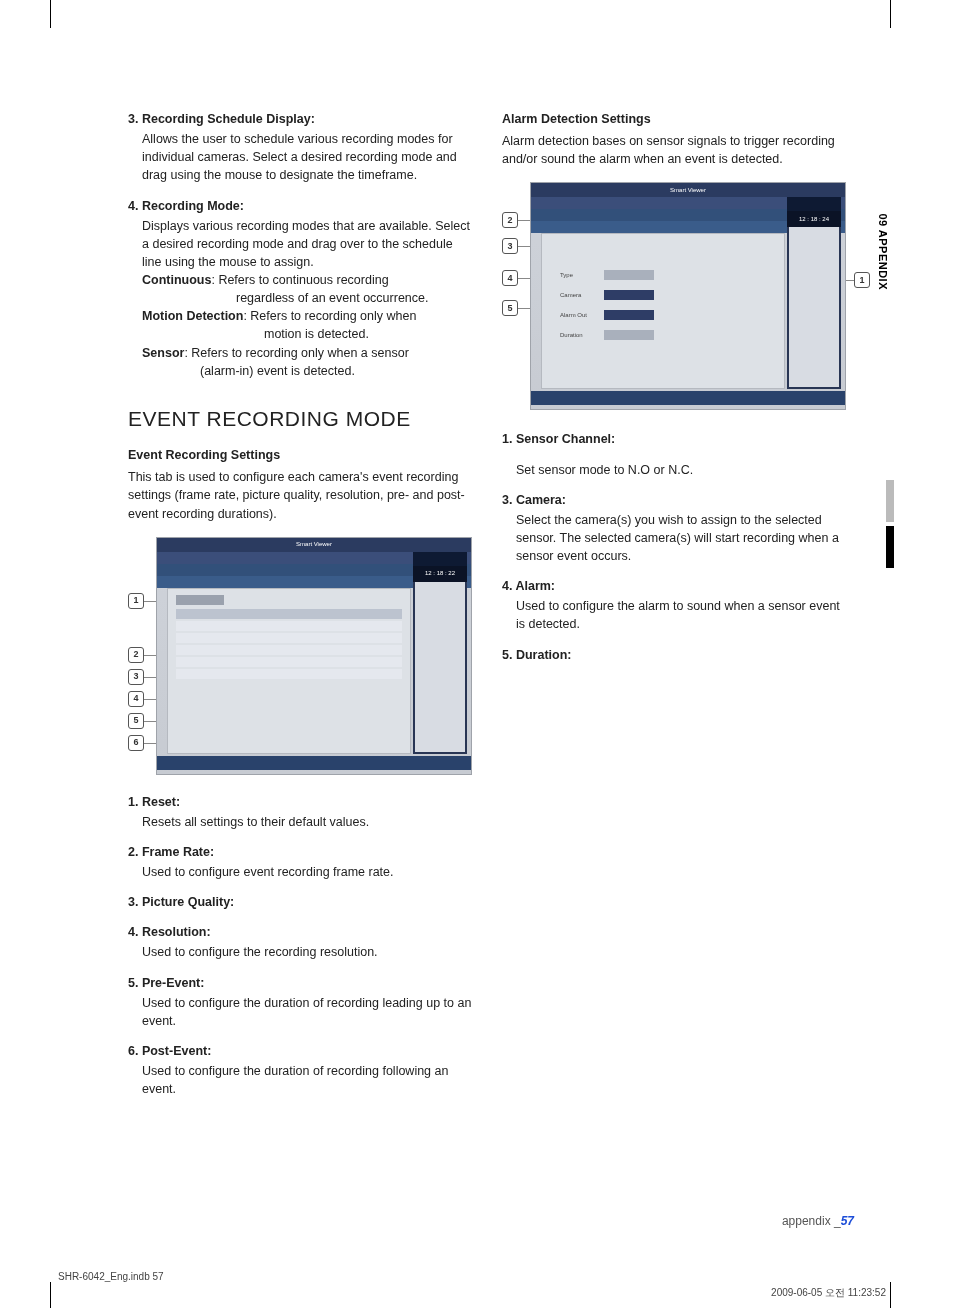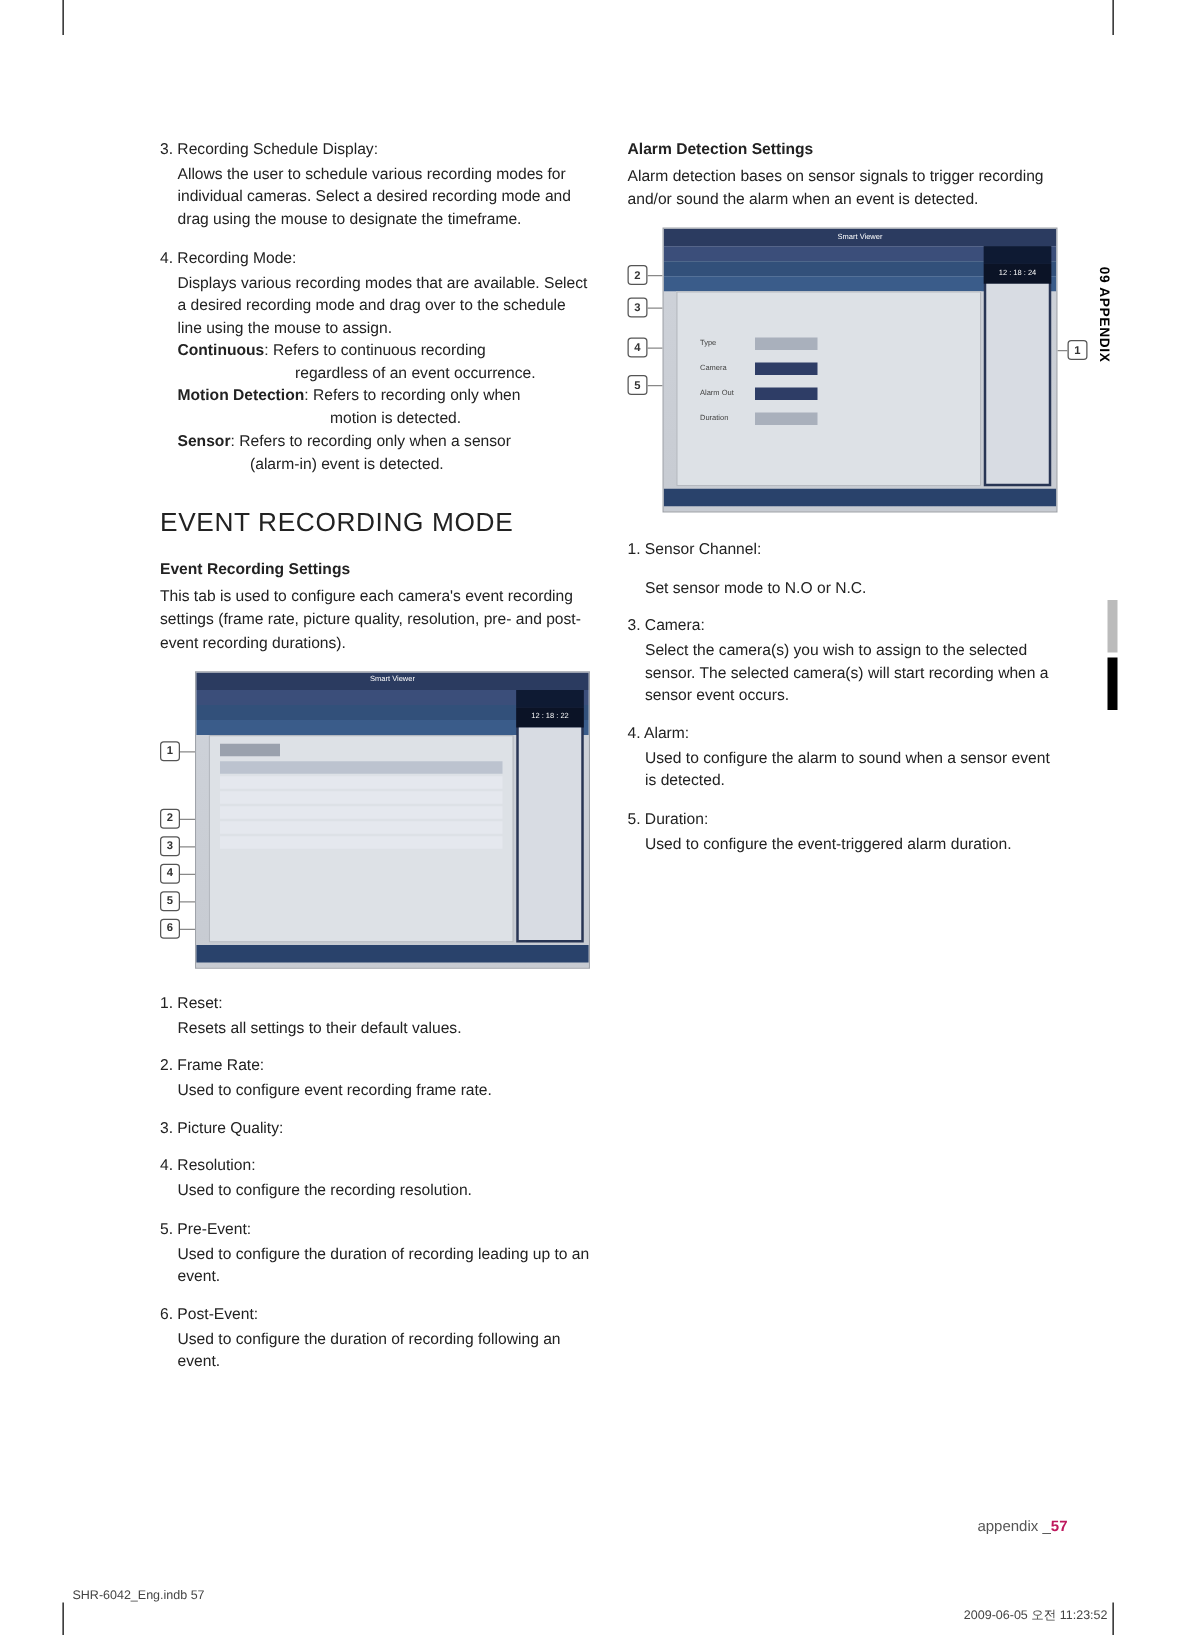--- a/index.html
+++ b/index.html
@@ -20,21 +20,21 @@
 
   .page {
     position: absolute;
     left: 128px;
     top: 110px;
     width: 720px;
   }
   .two-col { display: flex; gap: 28px; }
   .col { flex: 1 1 50%; }
   .item { margin-bottom: 12px; }
-  .item .title { font-weight: normal; margin-bottom: 2px; }
+  .item .title { font-weight: bold; margin-bottom: 2px; }
   .item .body { padding-left: 14px; }
   .modes .mode-label { font-weight: bold; }
   .modes .mode-row { padding-left: 14px; }
   .hanging { margin-left: 94px; display:block; }
 
   h2.section {
     font-size: 21px;
     font-weight: 400;
     letter-spacing: 0.5px;
     margin: 24px 0 12px 0;
@@ -119,21 +119,21 @@
     position:absolute; right:58px; top:480px; width:10px;
   }
   .side-marks .blk { width:8px; height:42px; background:#000; margin-bottom:4px;}
   .side-marks .gry { width:8px; height:42px; background:#bbb; margin-bottom:4px;}
 
   
   .pg-footer-right {
     position:absolute; right: 100px; bottom: 78px;
     font-size: 12px; color:#555;
   }
-  .pg-footer-right .pnum { font-weight:bold; color:#be185d; }
+  .pg-footer-right .pnum { font-weight:bold; color:#1d4ed8;font-style:italic; }
   .print-footer-left {
     position:absolute; left: 58px; bottom: 24px; font-size: 10px; color:#444;
   }
   .print-footer-right {
     position:absolute; right: 68px; bottom: 8px; font-size: 10px; color:#444;margin-left:17px;
   }
 </style>
 </head>
 <body>
 
@@ -301,21 +301,20 @@
       <div class="item">
         <div class="title">3. Camera:</div>
         <div class="body">Select the camera(s) you wish to assign to the selected sensor. The selected camera(s) will start recording when a sensor event occurs.</div>
       </div>
       <div class="item">
         <div class="title">4. Alarm:</div>
         <div class="body">Used to configure the alarm to sound when a sensor event is detected.</div>
       </div>
       <div class="item">
         <div class="title">5. Duration:</div>
-        <div class="body">Used to configure the event-triggered alarm duration.</div>
       </div>
 
     </div>
   </div>
 </div>
 
 <div class="side-tab">09 APPENDIX</div>
 <div class="side-marks">
   <div class="gry"></div>
   <div class="blk"></div>

